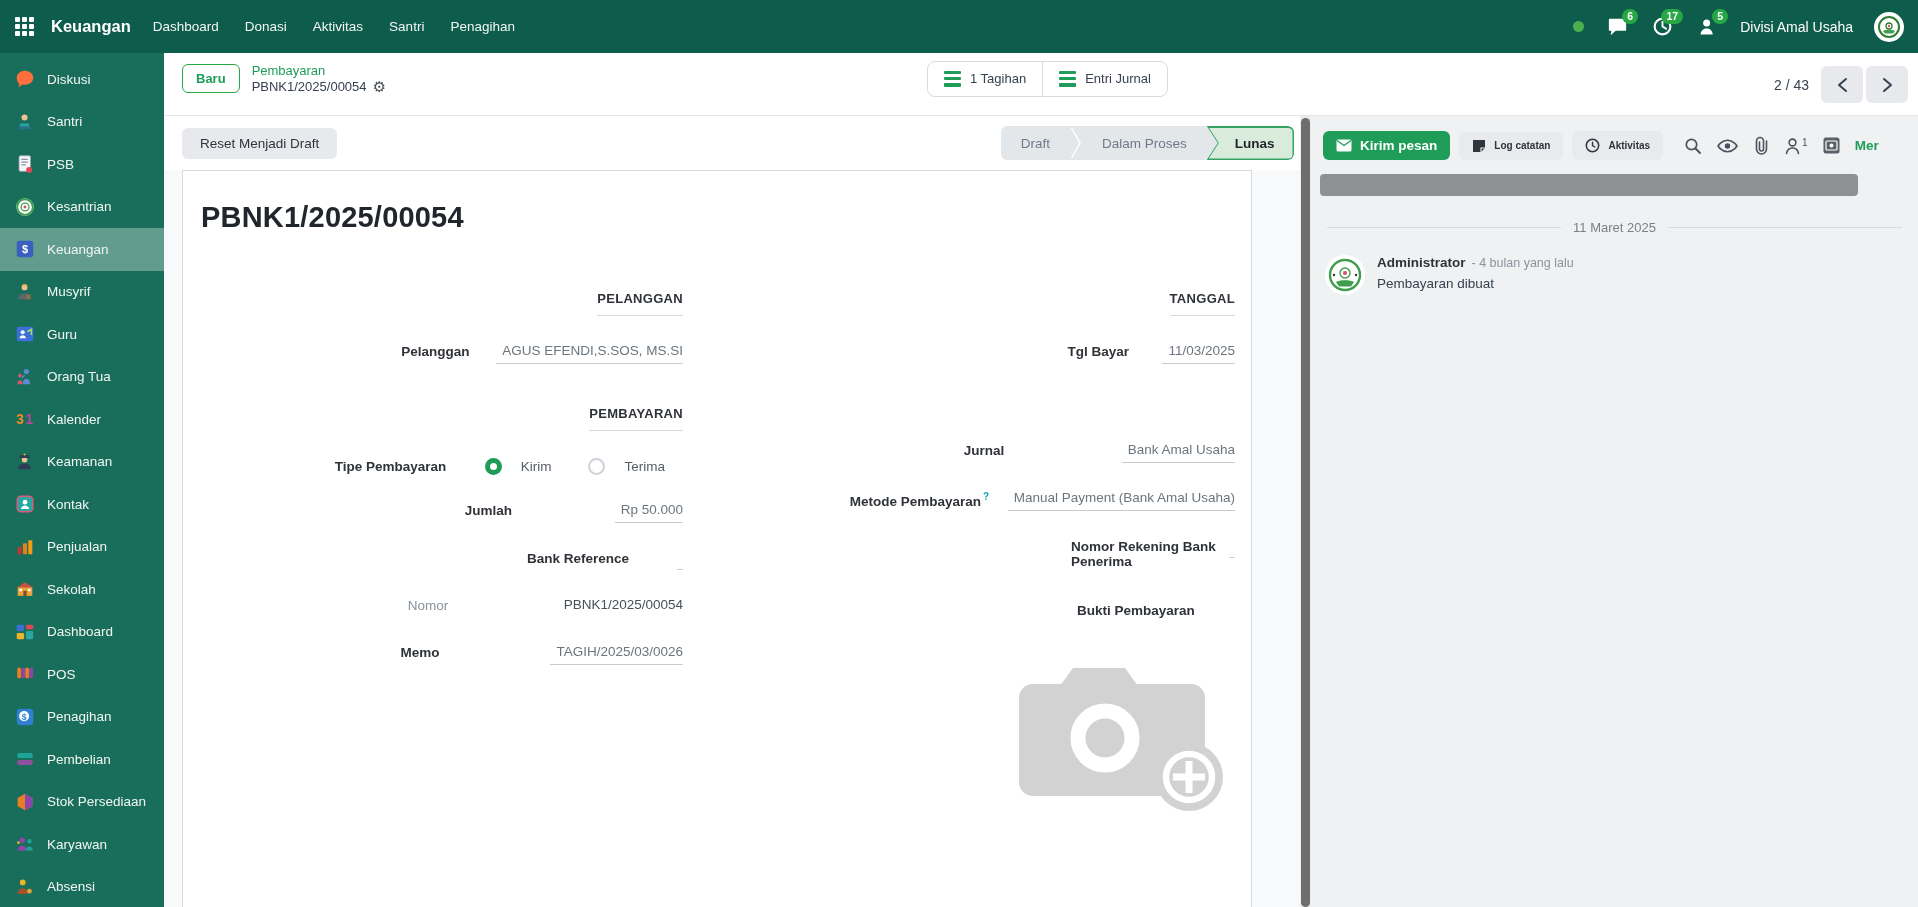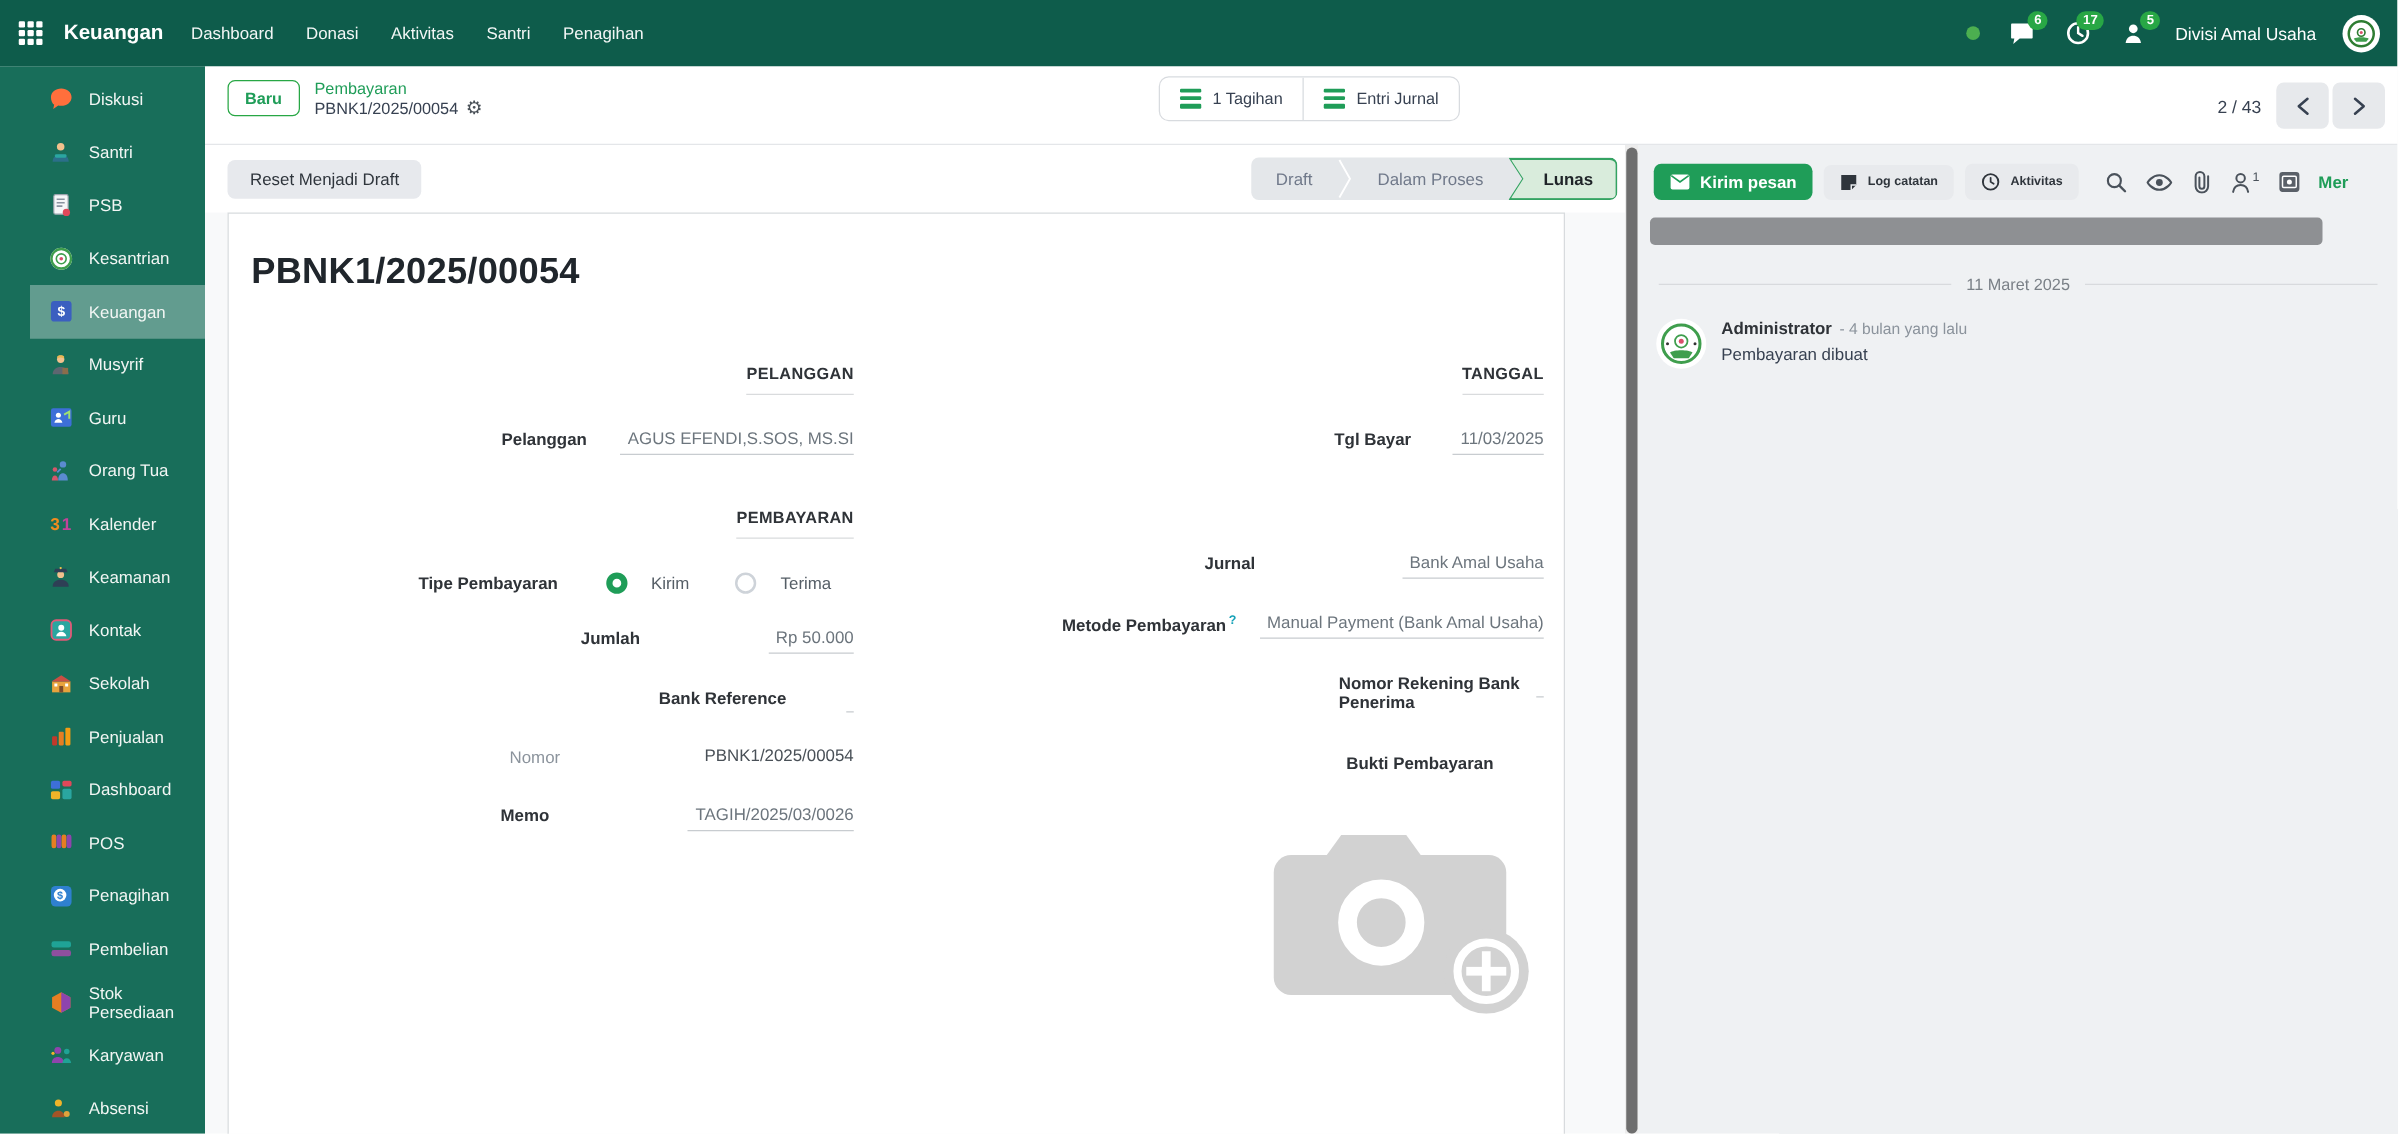--- a/index.html
+++ b/index.html
@@ -14,21 +14,21 @@
   .nav-menu { display:flex; gap:26px; font-size:13.5px; }
   .nav-menu .nav-item { cursor:pointer; opacity:.95; }
   .nav-right { margin-left:auto; display:flex; align-items:center; gap:21px; padding-right:14px; }
   .status-dot { width:11px; height:11px; border-radius:50%; background:#4caf50; }
   .nav-ico { position:relative; width:24px; height:24px; display:flex; align-items:center; justify-content:center; cursor:pointer; }
   .nav-badge { position:absolute; top:-6px; right:-9px; background:#28a745; color:#fff; font-size:10.5px; font-weight:bold; border-radius:9px; padding:1.5px 5px; line-height:1.2; }
   .nav-company { font-size:14px; }
   .nav-avatar { width:30px; height:30px; border-radius:50%; background:#fff; display:flex; align-items:center; justify-content:center; cursor:pointer; }
 
   
-  .sidebar { position:absolute; left:0; top:53px; width:164px; bottom:0; background:#186e5a; padding-top:5px; z-index:20;padding-left:24px; }
+  .sidebar { position:absolute; left:0; top:53px; width:164px; bottom:0; background:#186e5a; padding-top:5px; z-index:20; }
   .side-item { height:42.5px; display:flex; align-items:center; padding-left:14px; gap:11px; color:#f2f6f4; font-size:13.5px; cursor:pointer; }
   .side-item.active { background:rgba(255,255,255,.32); }
   .side-ico { width:22px; height:22px; flex:0 0 22px; display:flex; align-items:center; justify-content:center; }
 
   
   .control-panel { position:absolute; left:164px; top:53px; right:0; height:63px; background:#fff; border-bottom:1px solid #e4e6e9; z-index:25; }
   .cp-left { position:absolute; left:18px; top:10px; display:flex; align-items:center; gap:12px; }
   .badge-baru { border:1px solid #28a745; color:#1f9d58; font-weight:bold; font-size:13px; padding:6px 13px; border-radius:6px; background:#fff; cursor:pointer; }
   .crumbs { display:flex; flex-direction:column; gap:1px; }
   .crumb-parent { color:#1f9d58; font-size:13px; cursor:pointer; }
@@ -262,38 +262,38 @@
           <rect x="3.5" y="3.5" width="17" height="17" rx="4" fill="#2aa6a0" stroke="#e05a78" stroke-width="1.6"></rect>
           <circle cx="12" cy="10" r="2.6" fill="#fff"></circle>
           <path d="M7.5 17.5c.5-2.7 2.4-4 4.5-4s4 1.3 4.5 4z" fill="#fff"></path>
         </svg>
       </span>
     <span>Kontak</span>
   </div>
   <div class="side-item">
     <span class="side-ico">
         <svg width="22" height="22" viewBox="0 0 24 24">
+          <rect x="4" y="12" width="4.4" height="8" rx="1" fill="#c0392b"></rect>
+          <rect x="9.8" y="8" width="4.4" height="12" rx="1" fill="#e67e22"></rect>
+          <rect x="15.6" y="4.5" width="4.4" height="15.5" rx="1" fill="#f39c12"></rect>
+        </svg>
+      </span>
+    <span>Penjualan</span>
+  </div>
+  <div class="side-item">
+    <span class="side-ico">
+        <svg width="22" height="22" viewBox="0 0 24 24">
           <rect x="4" y="10" width="16" height="9.5" fill="#e8a33d"></rect>
           <path d="M3.5 10L12 4.5 20.5 10z" fill="#c94f44"></path>
           <rect x="10.3" y="14" width="3.4" height="5.5" fill="#7a4a2b"></rect>
           <rect x="6" y="11.8" width="2.6" height="2.6" fill="#fff"></rect>
           <rect x="15.4" y="11.8" width="2.6" height="2.6" fill="#fff"></rect>
         </svg>
       </span>
     <span>Sekolah</span>
-  </div>
-  <div class="side-item">
-    <span class="side-ico">
-        <svg width="22" height="22" viewBox="0 0 24 24">
-          <rect x="4" y="12" width="4.4" height="8" rx="1" fill="#c0392b"></rect>
-          <rect x="9.8" y="8" width="4.4" height="12" rx="1" fill="#e67e22"></rect>
-          <rect x="15.6" y="4.5" width="4.4" height="15.5" rx="1" fill="#f39c12"></rect>
-        </svg>
-      </span>
-    <span>Penjualan</span>
   </div>
   <div class="side-item">
     <span class="side-ico">
         <svg width="22" height="22" viewBox="0 0 24 24">
           <rect x="3" y="4" width="8" height="7" rx="1.5" fill="#3d6fd8"></rect>
           <rect x="13" y="4" width="8" height="5" rx="1.5" fill="#e0485a"></rect>
           <rect x="3" y="13" width="8" height="7" rx="1.5" fill="#f0b429"></rect>
           <rect x="13" y="11" width="8" height="9" rx="1.5" fill="#2aa6a0"></rect>
         </svg>
       </span>

